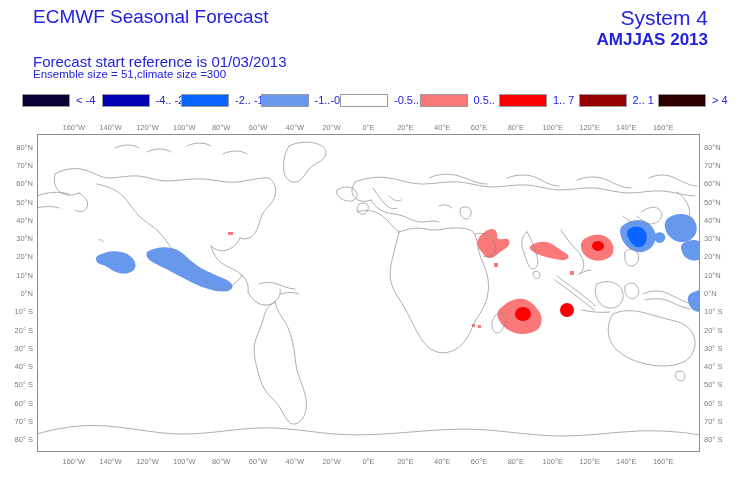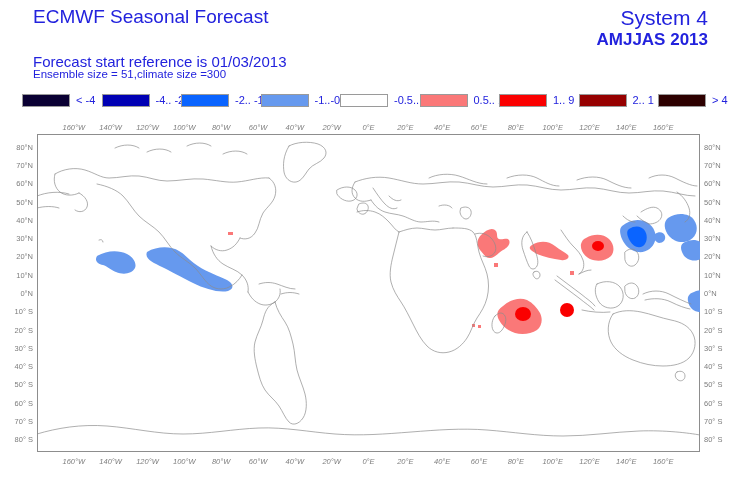--- a/index.html
+++ b/index.html
@@ -25,21 +25,21 @@
   .cbswatch{width:48px;height:13px;border:1px solid #9a9a9a;box-sizing:border-box;}
   .cblabel{margin-left:6px;color:#2222dd;font-size:11px;white-space:nowrap;}
 
   
   #mapwrap{position:absolute;left:37px;top:134px;width:663px;height:318px;}
   #mapframe{position:absolute;inset:0;border:1px solid #8d8d8d;box-sizing:border-box;background:#ffffff;}
   #mapsvg{position:absolute;left:0;top:0;width:663px;height:318px;display:block;}
 
   
   .axlab{position:absolute;color:#7d7d7d;font-size:7.5px;white-space:nowrap;}
-  .lon-top,.lon-bot{transform:translateX(-50%);font-style:italic;}
+  .lon-top,.lon-bot{transform:translateX(-50%);}
   .lat-left{transform:translateY(-50%);text-align:right;}
   .lat-right{transform:translateY(-50%);text-align:left;}
 </style>
 </head>
 <body>
 
 <div id="header">
   <div class="hl" id="title1">ECMWF Seasonal Forecast</div>
   <div class="hl" id="sub1">Forecast start reference is 01/03/2013</div>
   <div class="hl" id="sub2">Ensemble size = 51,climate size =300</div>
@@ -67,21 +67,21 @@
     <div class="cbitem" style="left: 340px;">
       <div class="cbswatch" style="background: rgb(255, 255, 255);"></div>
       <div class="cblabel">-0.5.. 0.5</div>
     </div>
     <div class="cbitem" style="left: 419.5px;">
       <div class="cbswatch" style="background: rgb(250, 120, 120);"></div>
       <div class="cblabel">0.5.. 1</div>
     </div>
     <div class="cbitem" style="left: 499px;">
       <div class="cbswatch" style="background: rgb(250, 0, 0);"></div>
-      <div class="cblabel">1.. 9</div>
+      <div class="cblabel">1.. 7</div>
     </div>
     <div class="cbitem" style="left: 578.5px;">
       <div class="cbswatch" style="background: rgb(150, 0, 0);"></div>
       <div class="cblabel">2.. 1</div>
     </div>
     <div class="cbitem" style="left: 658px;">
       <div class="cbswatch" style="background: rgb(45, 0, 0);"></div>
       <div class="cblabel">&gt; 4</div>
     </div>
   </div>

